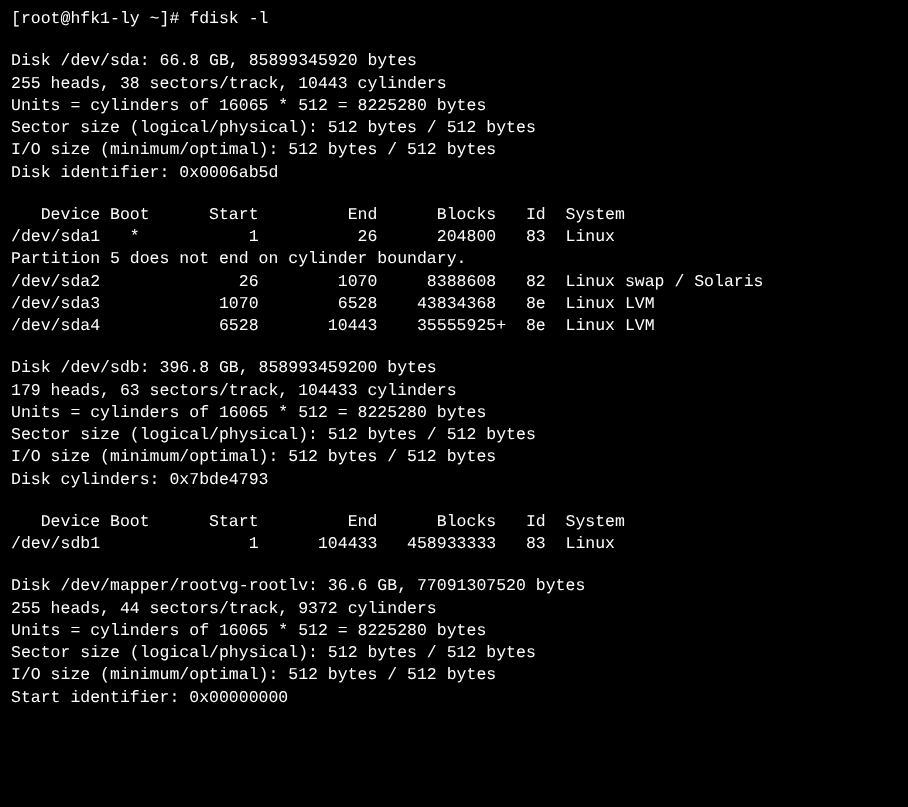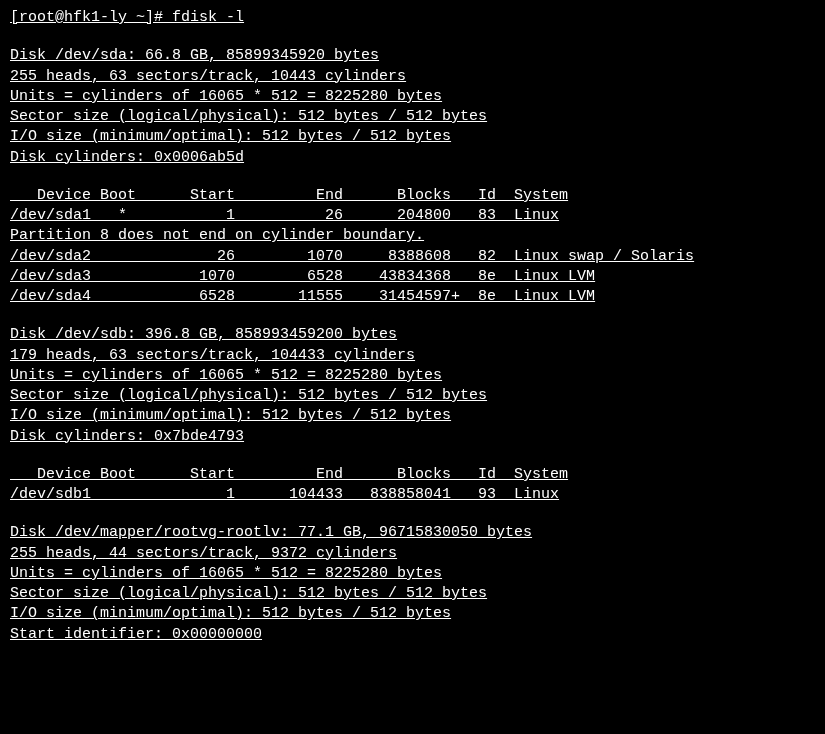--- a/index.html
+++ b/index.html
@@ -6,55 +6,55 @@
       margin: 0;
       padding: 8px 10px;
       background: #000;
       color: #fff;
       font-family: "Courier New", Consolas, monospace;
       font-size: 15px;
       line-height: 1.35;
       width: 825px;
       box-sizing: border-box;
     }
-    .line { white-space: pre; text-decoration: underline; }
+    .line { white-space: pre; }
     .pad { height: 18px; }
   </style>
 </head>
 <body>
 
 <div class="line">[root@hfk1-ly ~]# fdisk -l</div>
 <div class="pad"></div>
 
 <div class="line">Disk /dev/sda: 66.8 GB, 85899345920 bytes</div>
-<div class="line">255 heads, 63 sectors/track, 10443 cylinders</div>
+<div class="line">255 heads, 38 sectors/track, 10443 cylinders</div>
 <div class="line">Units = cylinders of 16065 * 512 = 8225280 bytes</div>
 <div class="line">Sector size (logical/physical): 512 bytes / 512 bytes</div>
 <div class="line">I/O size (minimum/optimal): 512 bytes / 512 bytes</div>
-<div class="line">Disk cylinders: 0x0006ab5d</div>
+<div class="line">Disk identifier: 0x0006ab5d</div>
 <div class="pad"></div>
 
 <div class="line">   Device Boot      Start         End      Blocks   Id  System</div>
 <div class="line">/dev/sda1   *           1          26      204800   83  Linux</div>
-<div class="line">Partition 8 does not end on cylinder boundary.</div>
+<div class="line">Partition 5 does not end on cylinder boundary.</div>
 <div class="line">/dev/sda2              26        1070     8388608   82  Linux swap / Solaris</div>
 <div class="line">/dev/sda3            1070        6528    43834368   8e  Linux LVM</div>
-<div class="line">/dev/sda4            6528       11555    31454597+  8e  Linux LVM</div>
+<div class="line">/dev/sda4            6528       10443    35555925+  8e  Linux LVM</div>
 <div class="pad"></div>
 
 <div class="line">Disk /dev/sdb: 396.8 GB, 858993459200 bytes</div>
 <div class="line">179 heads, 63 sectors/track, 104433 cylinders</div>
 <div class="line">Units = cylinders of 16065 * 512 = 8225280 bytes</div>
 <div class="line">Sector size (logical/physical): 512 bytes / 512 bytes</div>
 <div class="line">I/O size (minimum/optimal): 512 bytes / 512 bytes</div>
 <div class="line">Disk cylinders: 0x7bde4793</div>
 <div class="pad"></div>
 
 <div class="line">   Device Boot      Start         End      Blocks   Id  System</div>
-<div class="line">/dev/sdb1               1      104433   838858041   93  Linux</div>
+<div class="line">/dev/sdb1               1      104433   458933333   83  Linux</div>
 <div class="pad"></div>
 
-<div class="line">Disk /dev/mapper/rootvg-rootlv: 77.1 GB, 96715830050 bytes</div>
+<div class="line">Disk /dev/mapper/rootvg-rootlv: 36.6 GB, 77091307520 bytes</div>
 <div class="line">255 heads, 44 sectors/track, 9372 cylinders</div>
 <div class="line">Units = cylinders of 16065 * 512 = 8225280 bytes</div>
 <div class="line">Sector size (logical/physical): 512 bytes / 512 bytes</div>
 <div class="line">I/O size (minimum/optimal): 512 bytes / 512 bytes</div>
 <div class="line">Start identifier: 0x00000000</div>
 
 </body></html>

